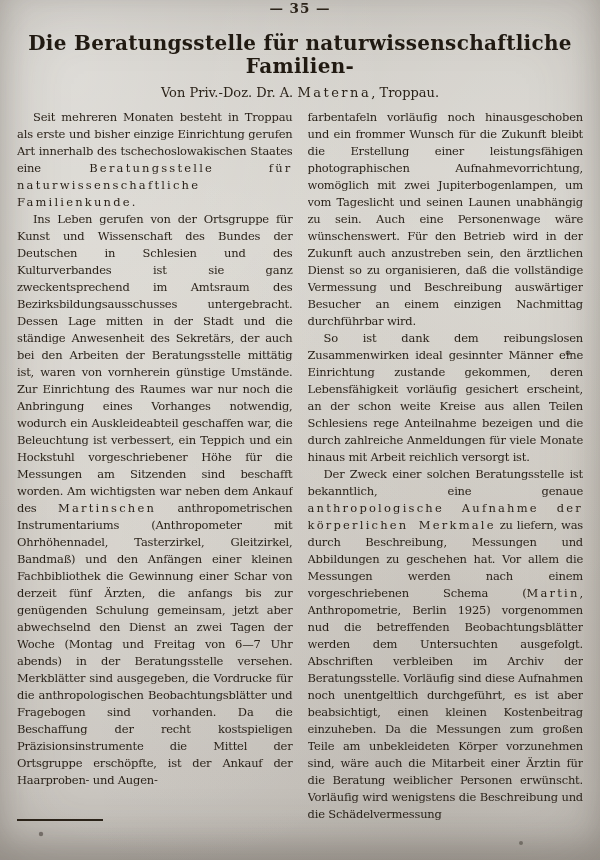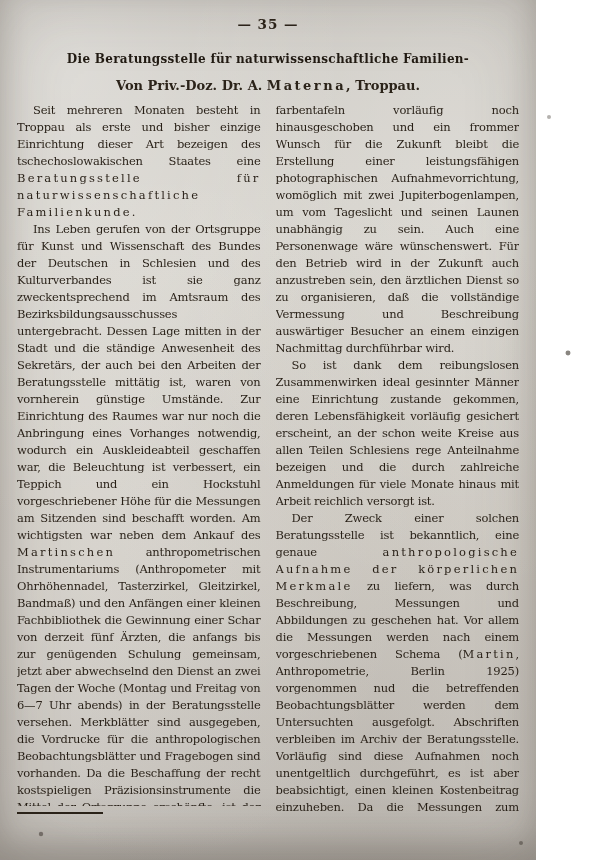--- a/index.html
+++ b/index.html
@@ -8,31 +8,30 @@
     width: 600px;
     height: 860px;
     overflow: hidden;
   }
   body {
     font-family: "DejaVu Serif", "Liberation Serif", serif;
     color: #261f17;
   }
   .page {
     position: relative;
-    width: 536px;
+    width: 600px;
     height: 860px;
     box-sizing: border-box;
     background:
       radial-gradient(ellipse at 12% 8%, rgba(255,255,255,0.28), transparent 42%),
       radial-gradient(ellipse at 85% 20%, rgba(255,255,255,0.18), transparent 45%),
       radial-gradient(ellipse at 70% 85%, rgba(95,85,72,0.10), transparent 55%),
       radial-gradient(ellipse at 30% 60%, rgba(255,255,255,0.12), transparent 50%),
       linear-gradient(180deg, #cfccc6 0%, #d6d3cc 28%, #d3cfc8 65%, #c9c5bf 92%, #bdb9b3 100%);
     box-shadow: inset 0 0 70px rgba(84,75,63,0.22), inset 0 -16px 28px rgba(64,56,46,0.22);
-    padding-top: 16px;
   }
   .scan-artifacts {
     position: absolute;
     top: 0; left: 0;
     width: 2px; height: 2px;
     background: transparent;
     box-shadow:
       567px 352px 0 1.5px rgba(40,32,24,0.55),
       40px 833px 0 1.2px rgba(40,32,24,0.45),
       548px 116px 0 1px rgba(40,32,24,0.35),
@@ -42,32 +41,31 @@
   .page-number {
     text-align: center;
     font-size: 13.5px;
     letter-spacing: 1px;
     font-weight: bold;
     color: #2b2319;
   }
   .title {
     margin: 16px 18px 0 18px;
     text-align: center;
-    font-size: 12px;
+    font-size: 20px;
     line-height: 23px;
     font-weight: bold;
     letter-spacing: 0.3px;
     color: #211a12;
   }
   .byline {
     margin-top: 7px;
     text-align: center;
     font-size: 13px;
     color: #2b2319;
-    font-weight: bold;
   }
   .byline .gesperrt { letter-spacing: 2.5px; }
   .columns {
     display: flex;
     gap: 15px;
     padding: 0 17px;
     margin-top: 9px;
     height: 716px;
   }
   .column {
@@ -120,21 +118,21 @@
 
   <div class="page-number">— 35 —</div>
 
   <h1 class="title"><span>Die Beratungsstelle für naturwissenschaftliche Familien-</span><br></h1>
 
   <div class="byline"><span>Von Priv.-Doz. Dr. A. </span><span class="gesperrt">Materna</span><span>, Troppau.</span></div>
 
   <div class="columns">
     <div class="column">
       <div class="col-text">
-          <p class="para indent"><span>Seit mehreren Monaten besteht in Troppau als erste und bisher einzige Einrichtung dieser Art bezeigen des tschechoslowakischen Staates eine </span><span class="gesperrt">Beratungsstelle für naturwissenschaftliche Familienkunde.</span></p>
+          <p class="para indent"><span>Seit mehreren Monaten besteht in Troppau als erste und bisher einzige Einrichtung gerufen Art innerhalb des tschechoslowakischen Staates eine </span><span class="gesperrt">Beratungsstelle für naturwissenschaftliche Familienkunde.</span></p>
           <p class="para indent"><span>Ins Leben gerufen von der Ortsgruppe für Kunst und Wissenschaft des Bundes der Deutschen in Schlesien und des Kulturverbandes ist sie ganz zweckentsprechend im Amtsraum des Bezirksbildungsausschusses untergebracht. Dessen Lage mitten in der Stadt und die ständige Anwesenheit des Sekretärs, der auch bei den Arbeiten der Beratungsstelle mittätig ist, waren von vornherein günstige Umstände. Zur Einrichtung des Raumes war nur noch die Anbringung eines Vorhanges notwendig, wodurch ein Auskleideabteil geschaffen war, die Beleuchtung ist verbessert, ein Teppich und ein Hockstuhl vorgeschriebener Höhe für die Messungen am Sitzenden sind beschafft worden. Am wichtigsten war neben dem Ankauf des </span><span class="gesperrt">Martinschen</span><span> anthropometrischen Instrumentariums (Anthropometer mit Ohrhöhennadel, Tasterzirkel, Gleitzirkel, Bandmaß) und den Anfängen einer kleinen Fachbibliothek die Gewinnung einer Schar von derzeit fünf Ärzten, die anfangs bis zur genügenden Schulung gemeinsam, jetzt aber abwechselnd den Dienst an zwei Tagen der Woche (Montag und Freitag von 6—7 Uhr abends) in der Beratungsstelle versehen. Merkblätter sind ausgegeben, die Vordrucke für die anthropologischen Beobachtungsblätter und Fragebogen sind vorhanden. Da die Beschaffung der recht kostspieligen Präzisionsinstrumente die Mittel der Ortsgruppe erschöpfte, ist der Ankauf der Haarproben- und Augen-</span></p>
         </div>
       <div class="footnote-sep"></div>
     </div>
     <div class="column">
       <div class="col-text">
           <p class="para"><span>farbentafeln vorläufig noch hinausgeschoben und ein frommer Wunsch für die Zukunft bleibt die Erstellung einer leistungsfähigen photographischen Aufnahmevorrichtung, womöglich mit zwei Jupiterbogenlampen, um vom Tageslicht und seinen Launen unabhängig zu sein. Auch eine Personenwage wäre wünschenswert. Für den Betrieb wird in der Zukunft auch anzustreben sein, den ärztlichen Dienst so zu organisieren, daß die vollständige Vermessung und Beschreibung auswärtiger Besucher an einem einzigen Nachmittag durchführbar wird.</span></p>
           <p class="para indent"><span>So ist dank dem reibungslosen Zusammenwirken ideal gesinnter Männer eine Einrichtung zustande gekommen, deren Lebensfähigkeit vorläufig gesichert erscheint, an der schon weite Kreise aus allen Teilen Schlesiens rege Anteilnahme bezeigen und die durch zahlreiche Anmeldungen für viele Monate hinaus mit Arbeit reichlich versorgt ist.</span></p>
           <p class="para indent"><span>Der Zweck einer solchen Beratungsstelle ist bekanntlich, eine genaue </span><span class="gesperrt">anthropologische Aufnahme der körperlichen Merkmale</span><span> zu liefern, was durch Beschreibung, Messungen und Abbildungen zu geschehen hat. Vor allem die Messungen werden nach einem vorgeschriebenen Schema (</span><span class="gesperrt">Martin</span><span>, Anthropometrie, Berlin 1925) vorgenommen nud die betreffenden Beobachtungsblätter werden dem Untersuchten ausgefolgt. Abschriften verbleiben im Archiv der Beratungsstelle. Vorläufig sind diese Aufnahmen noch unentgeltlich durchgeführt, es ist aber beabsichtigt, einen kleinen Kostenbeitrag einzuheben. Da die Messungen zum großen Teile am unbekleideten Körper vorzunehmen sind, wäre auch die Mitarbeit einer Ärztin für die Beratung weiblicher Personen erwünscht. Vorläufig wird wenigstens die Beschreibung und die Schädelvermessung</span></p>
         </div>

